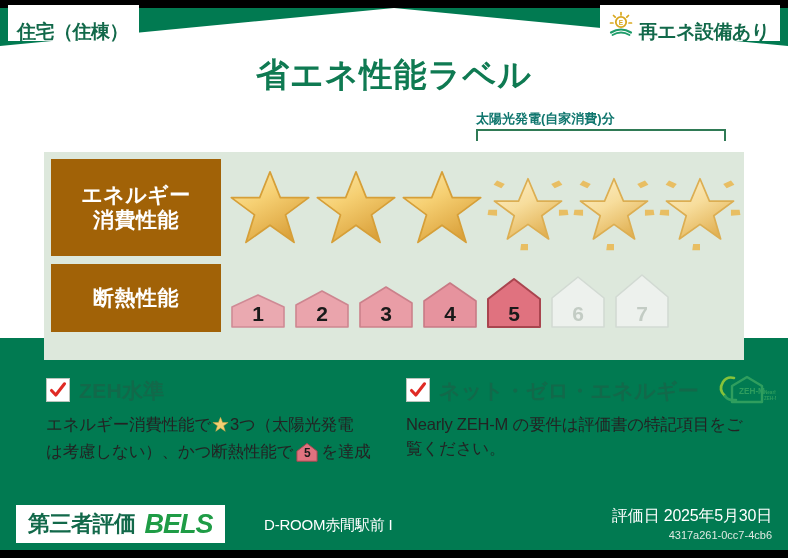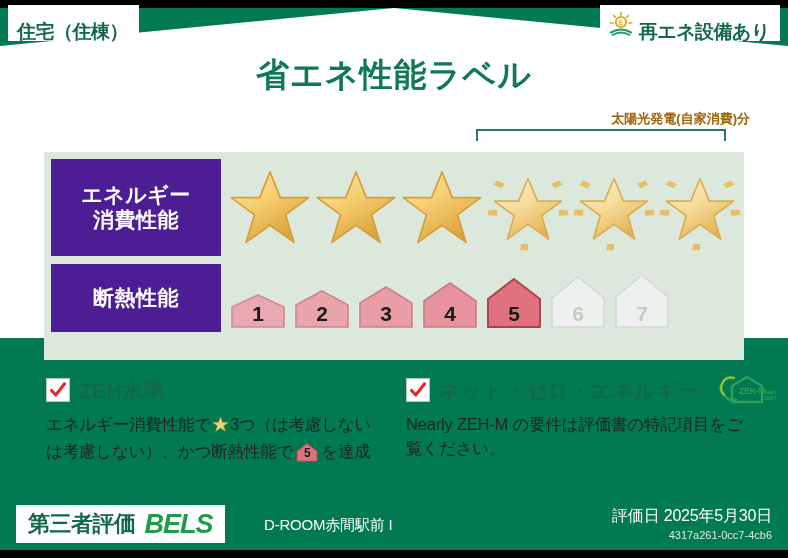--- a/index.html
+++ b/index.html
@@ -64,30 +64,30 @@
   .panel{
     position:absolute;left:44px;top:152px;width:700px;height:208px;
     background:#dde8dc;
     box-sizing:border-box;
     padding:7px;
   }
   .prow{position:relative;display:flex;align-items:stretch;}
   .prow.energy{height:97px;}
   .prow.insul{height:68px;margin-top:8px;}
   .rowlabel{
-    width:170px;flex:0 0 170px;background:#4c1d95;color:#fff;
+    width:170px;flex:0 0 170px;background:#a16207;color:#fff;
     display:flex;flex-direction:column;align-items:center;justify-content:center;
     font-weight:bold;font-size:21px;line-height:1.18;letter-spacing:0.5px;
   }
   .rowbody{flex:1;position:relative;}
 
   
   .solar-note{
-    position:absolute;left:269px;top:-47px;width:260px;text-align:right;
-    font-size:13px;font-weight:bold;color:#a16207;line-height:1;white-space:nowrap;
+    position:absolute;left:255px;top:-47px;width:260px;text-align:left;
+    font-size:13px;font-weight:bold;color:#0f766e;line-height:1;white-space:nowrap;
   }
   .solar-bracket{
     position:absolute;left:255px;top:-30px;width:250px;height:12px;
     border:2px solid #2f7a55;border-bottom:none;box-sizing:border-box;
   }
 
   
   .stars{
     position:absolute;left:0;top:0;width:100%;height:100%;
     display:flex;align-items:center;padding-left:6px;box-sizing:border-box;
@@ -364,21 +364,21 @@
         <span class="chk">
           <svg width="18" height="18" viewBox="0 0 18 18">
             <path d="M2.5 9.5 L6.8 14 L15.5 2.8" fill="none" stroke="#e02b25" stroke-width="3.1" stroke-linecap="round" stroke-linejoin="round"></path>
           </svg>
         </span>
         <span class="crit-title">ZEH水準</span>
       </div>
       <div class="crit-desc">
         <span>エネルギー消費性能で</span><span class="inl-star"><svg width="17" height="17" viewBox="0 0 100 100">
               <polygon points="50,8 62,38 95,38 68,58 78,90 50,70 22,90 32,58 5,38 38,38" fill="#f3cf72" stroke="#d8a542" stroke-width="3" stroke-linejoin="round"></polygon>
-            </svg></span><span>3つ（は考慮しない</span><br><span>は考慮しない）、かつ断熱性能で</span><span class="inl-house"><svg width="22" height="19" viewBox="0 0 56 49">
+            </svg></span><span>3つ（太陽光発電</span><br><span>は考慮しない）、かつ断熱性能で</span><span class="inl-house"><svg width="22" height="19" viewBox="0 0 56 49">
               <polygon points="28,1 54,21 54,47 2,47 2,21" fill="#e0727f" stroke="#a9454f" stroke-width="2.5" stroke-linejoin="round"></polygon>
             </svg><span class="n">5</span></span><span>を達成</span>
       </div>
     </div>
 
     <div class="crit right">
       <div class="crit-head">
         <span class="chk">
           <svg width="18" height="18" viewBox="0 0 18 18">
             <path d="M2.5 9.5 L6.8 14 L15.5 2.8" fill="none" stroke="#e02b25" stroke-width="3.1" stroke-linecap="round" stroke-linejoin="round"></path>

